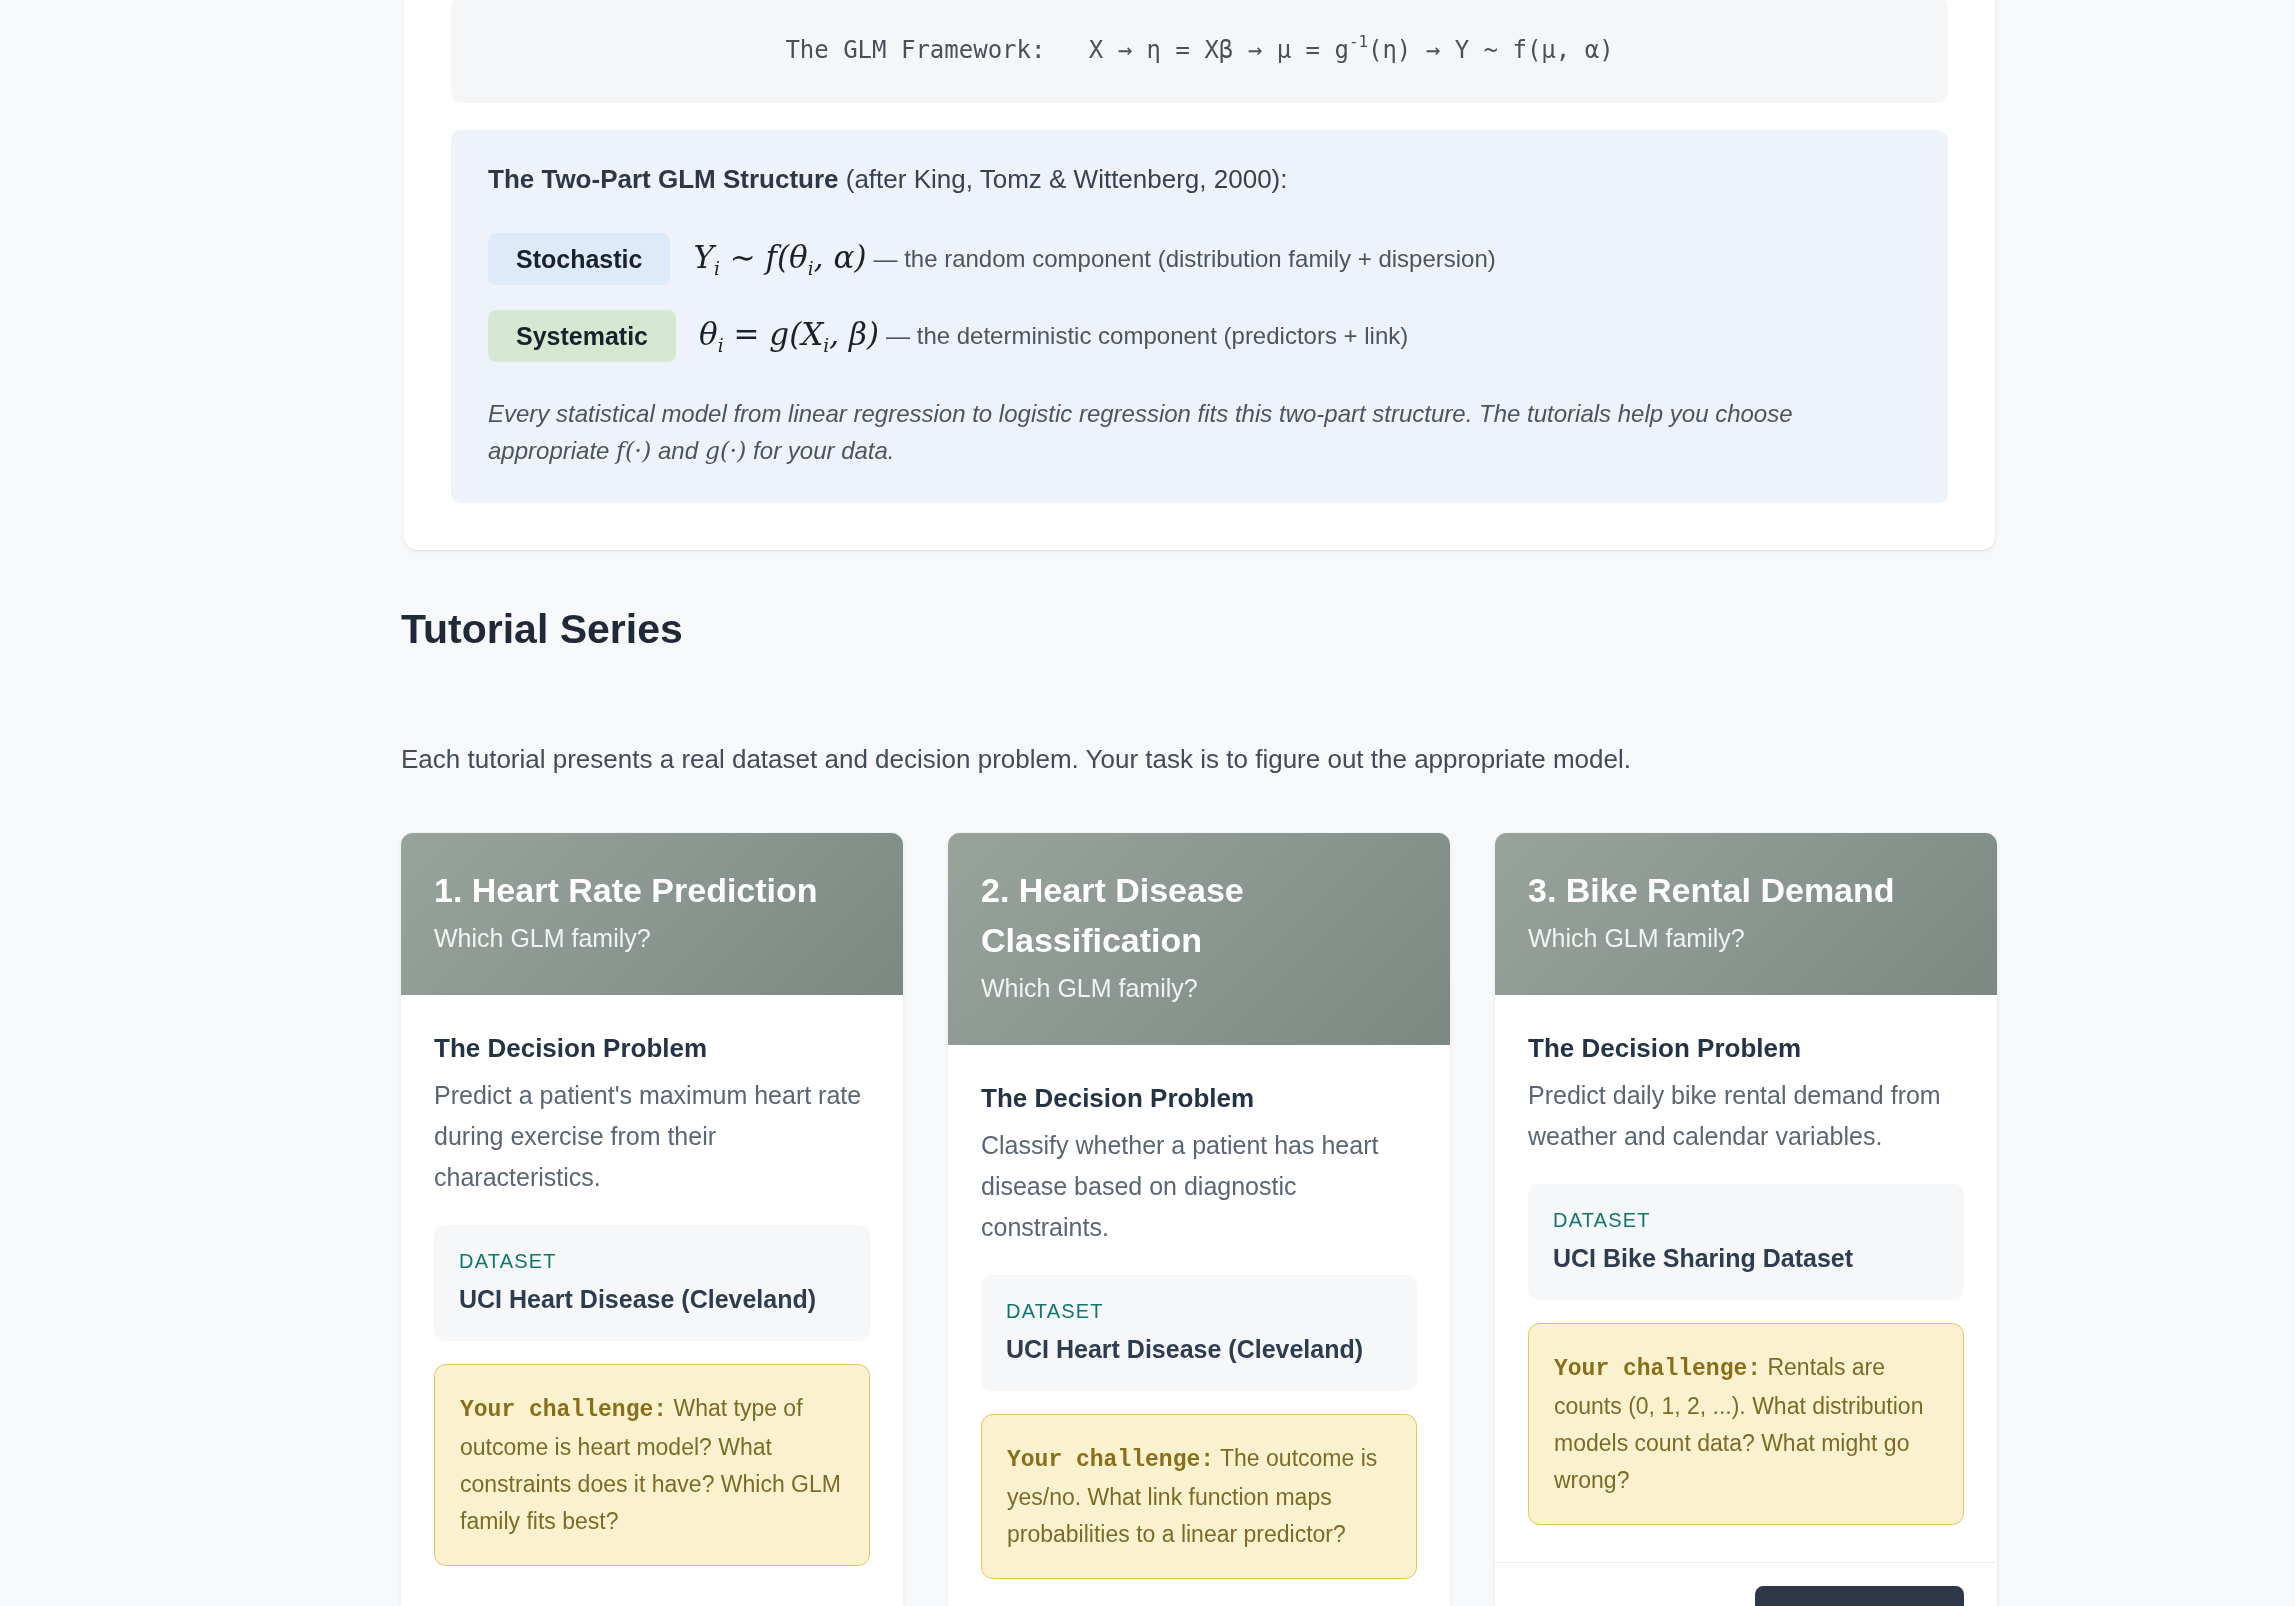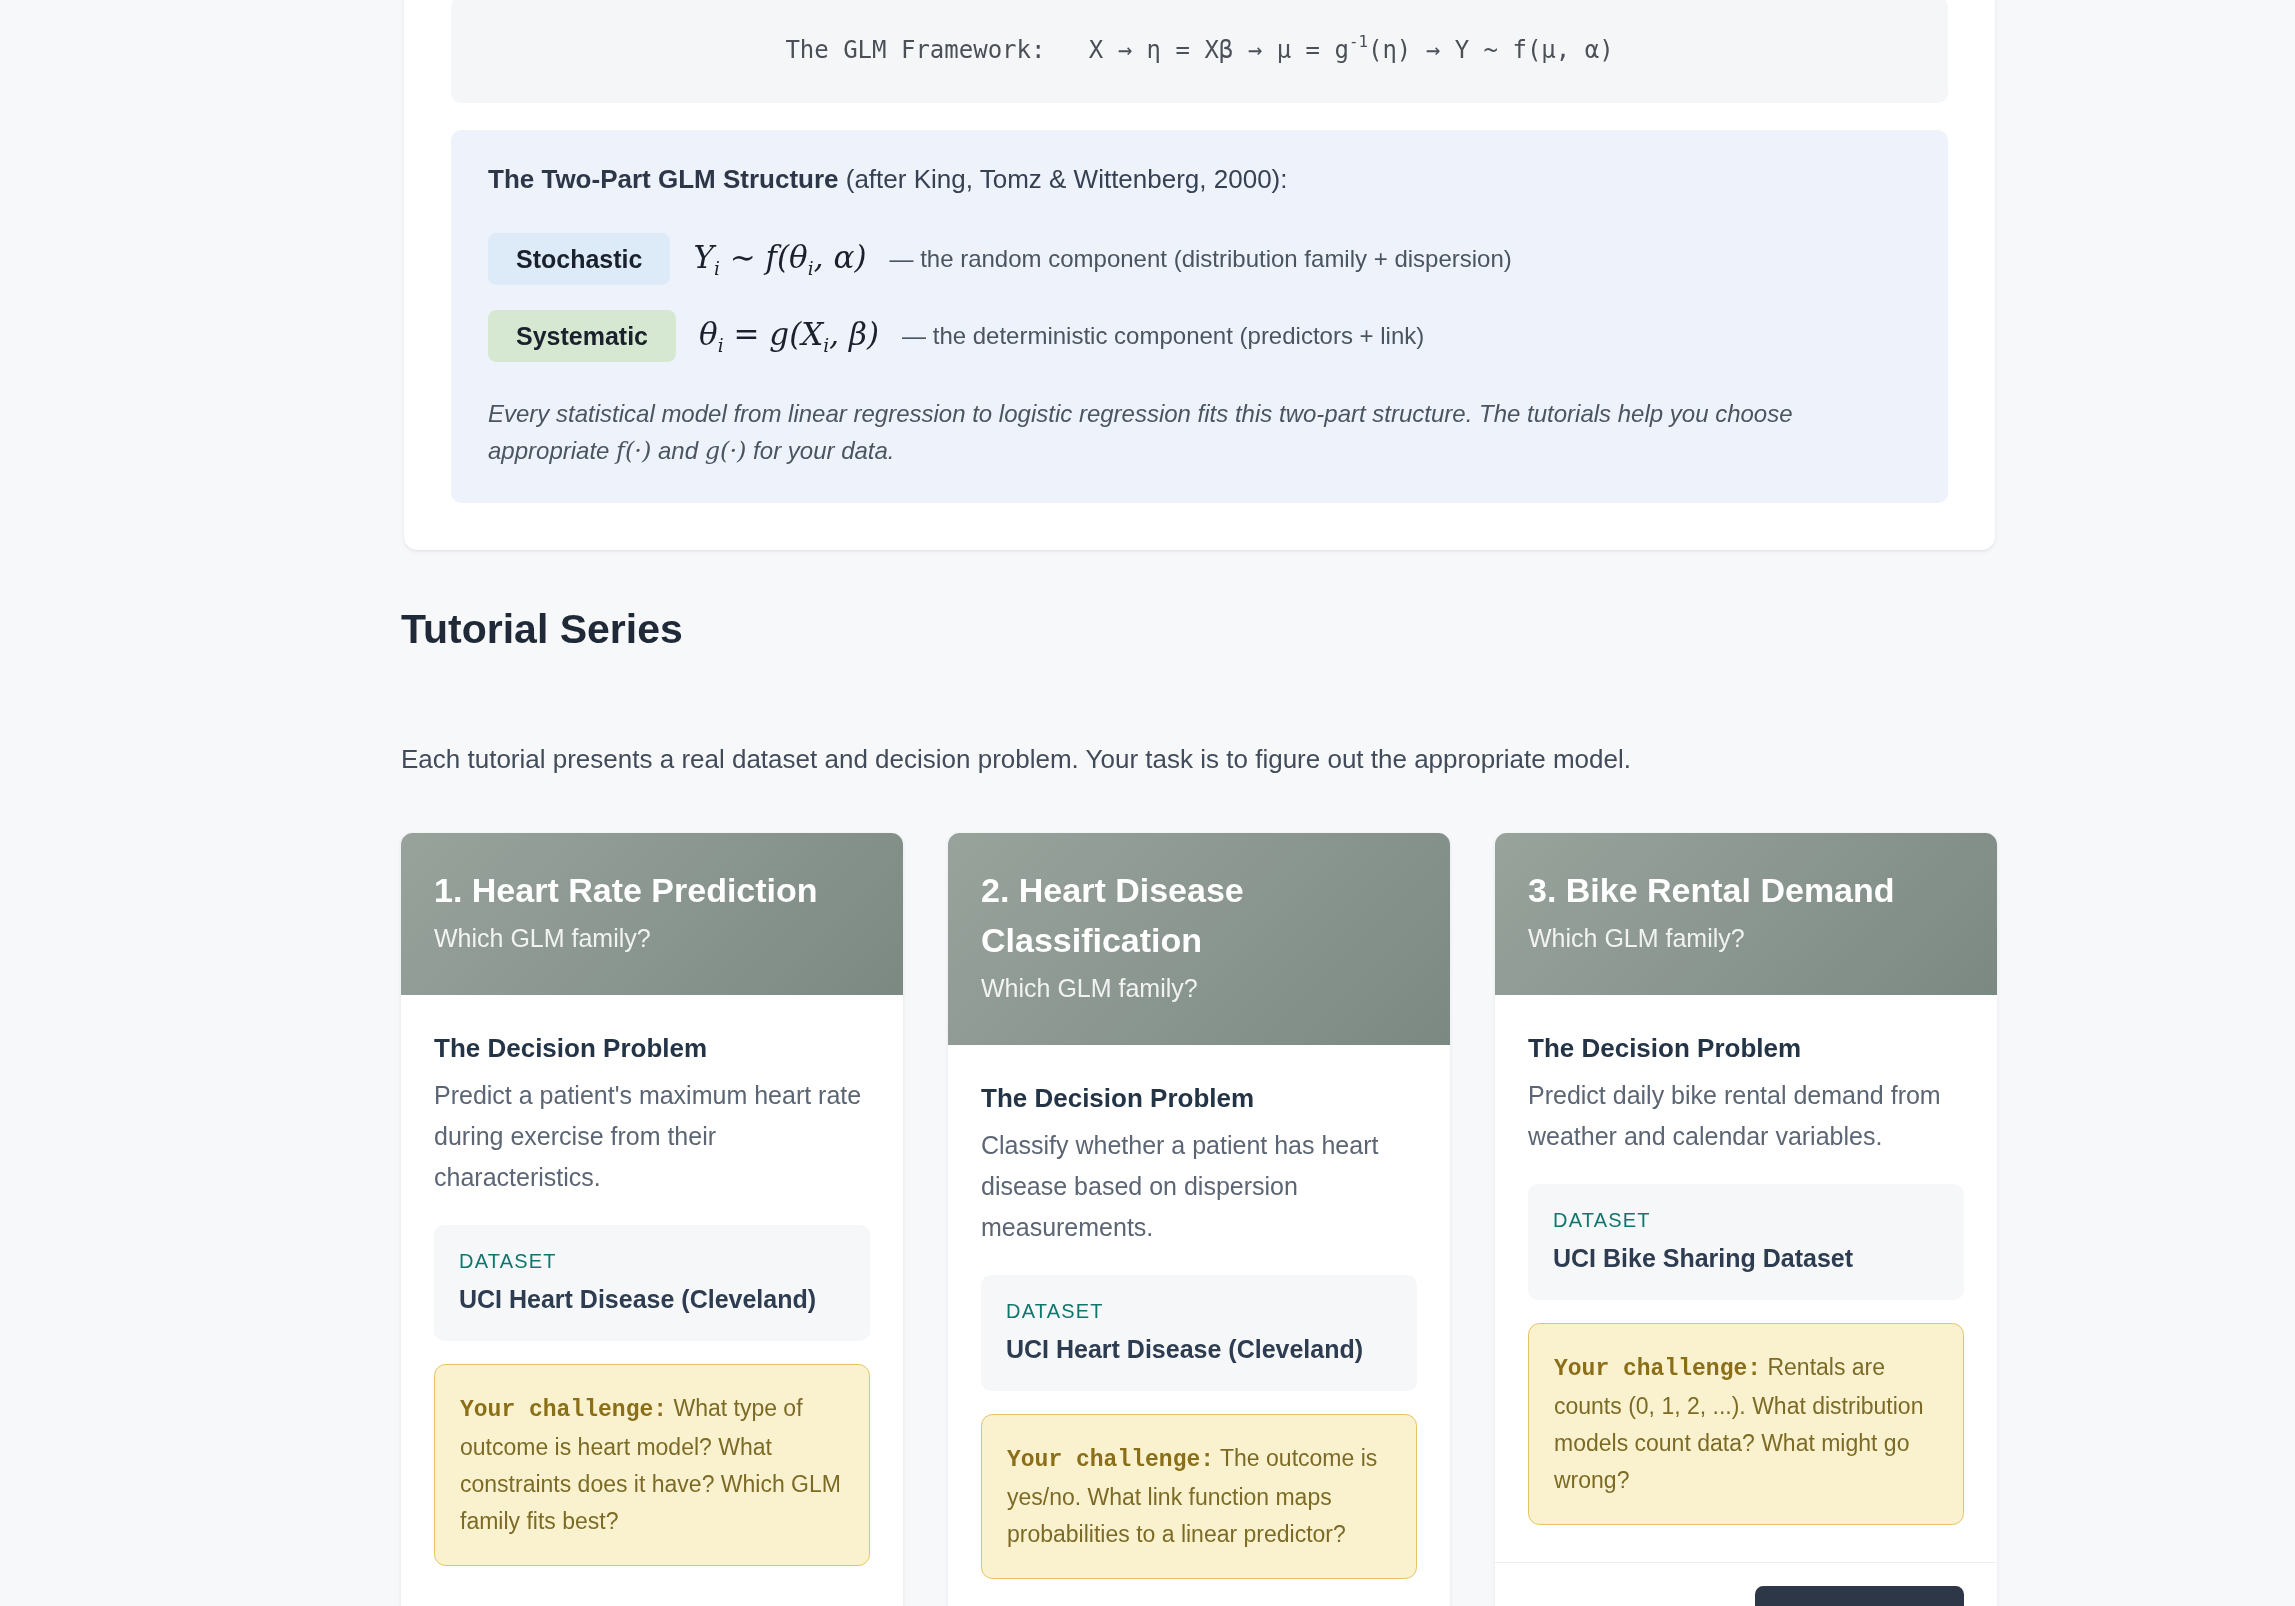--- a/index.html
+++ b/index.html
@@ -57,21 +57,21 @@
   .badge.systematic { background: var(--badge-systematic, #d6e8d2); }
   .math {
     margin-left: 23px;
     font-family: "DejaVu Serif", serif;
     font-style: italic;
     font-size: 31px;
     color: #1a202c;
     white-space: nowrap;
   }
   .math sub { font-size: 0.6em; }
-  .row-desc { margin-left: 23px; font-size: 24px; color: #4a5560; }
+  .row-desc { margin-left: 7px; font-size: 24px; color: #4a5560; }
 
   .structure-note {
     margin-top: 33px;
     font-style: italic;
     font-size: 24px; line-height: 37px;
     color: #4a5560;
   }
   .structure-note .nmath { font-family: "DejaVu Serif", serif; }
 
   
@@ -221,21 +221,21 @@
     </div>
   </article>
 
   <article class="card">
     <header class="card-header">
       <div class="card-title">2. Heart Disease Classification</div>
       <div class="card-subtitle">Which GLM family?</div>
     </header>
     <div class="card-body">
       <h3>The Decision Problem</h3>
-      <p class="card-desc">Classify whether a patient has heart disease based on dispersion measurements.</p>
+      <p class="card-desc">Classify whether a patient has heart disease based on diagnostic constraints.</p>
       <div class="dataset-box">
         <div class="dataset-label">DATASET</div>
         <div class="dataset-value">UCI Heart Disease (Cleveland)</div>
       </div>
       <div class="challenge-box">
         <strong>Your challenge:</strong>
         <span>The outcome is yes/no. What link function maps probabilities to a linear predictor?</span>
       </div>
     </div>
   </article>

